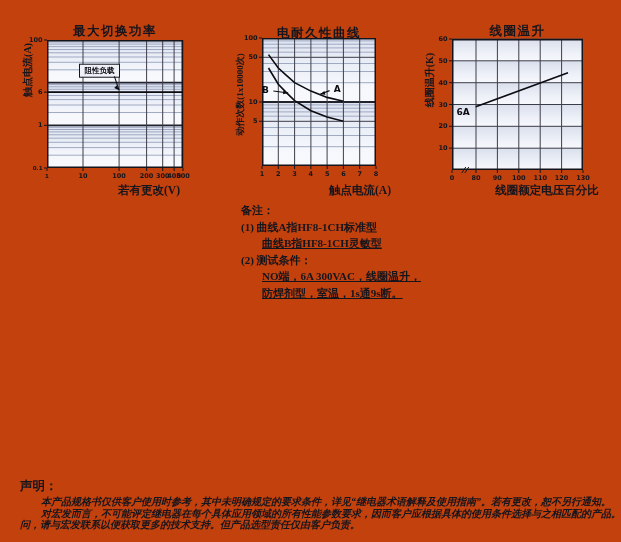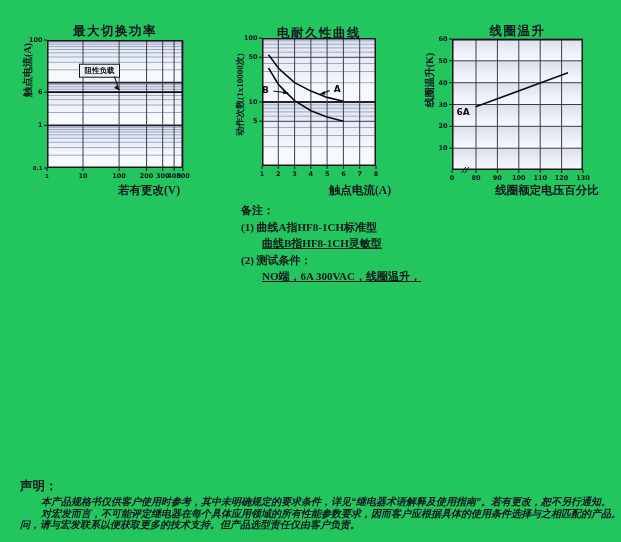--- a/index.html
+++ b/index.html
@@ -1,16 +1,16 @@
 <!DOCTYPE html>
 <html><head>
 <meta charset="utf-8">
 <style>
   html,body{margin:0;padding:0;background:#fff;}
-  .page{position:relative;width:621px;height:542px;background:#22c55e;overflow:hidden;
+  .page{position:relative;width:621px;height:542px;background:#c2410c;overflow:hidden;
         font-family:"Liberation Serif","DejaVu Serif",serif;color:#15151d;}
   .chart-title{position:absolute;font-size:12.5px;font-weight:bold;letter-spacing:1.5px;
         text-align:center;color:#15151d;}
   .axis-label-x{position:absolute;font-size:11.5px;font-weight:bold;text-align:center;color:#15151d;}
   .axis-label-y{position:absolute;font-size:10px;font-weight:bold;text-align:center;
         transform:rotate(-90deg);color:#15151d;white-space:nowrap;}
   .plot{position:absolute;}
   .plot svg{position:absolute;left:0;top:0;overflow:visible;
         font-family:"DejaVu Sans","Liberation Sans",sans-serif;}
   
@@ -233,20 +233,21 @@
       </div>
     <div class="axis-label-x x2">线圈额定电压百分比</div>
   </section>
 
   <aside class="notes">
     <div>备注：</div>
     <div>(1) 曲线A指HF8-1CH标准型</div>
     <div class="nl-ind">曲线B指HF8-1CH灵敏型</div>
     <div>(2) 测试条件：</div>
     <div class="nl-ind">NO端，6A 300VAC，线圈温升，</div>
+    <div class="nl-ind">防焊剂型，室温，1s通9s断。</div>
   </aside>
 
   <footer class="disclaimer">
     <div class="d-head">声明：</div>
     <div class="d-line d-indent">本产品规格书仅供客户使用时参考，其中未明确规定的要求条件，详见“继电器术语解释及使用指南”。若有更改，恕不另行通知。</div>
     <div class="d-line d-indent">对宏发而言，不可能评定继电器在每个具体应用领域的所有性能参数要求，因而客户应根据具体的使用条件选择与之相匹配的产品。若有疑</div>
     <div class="d-line">问，请与宏发联系以便获取更多的技术支持。但产品选型责任仅由客户负责。</div>
   </footer>
 
 </div>

